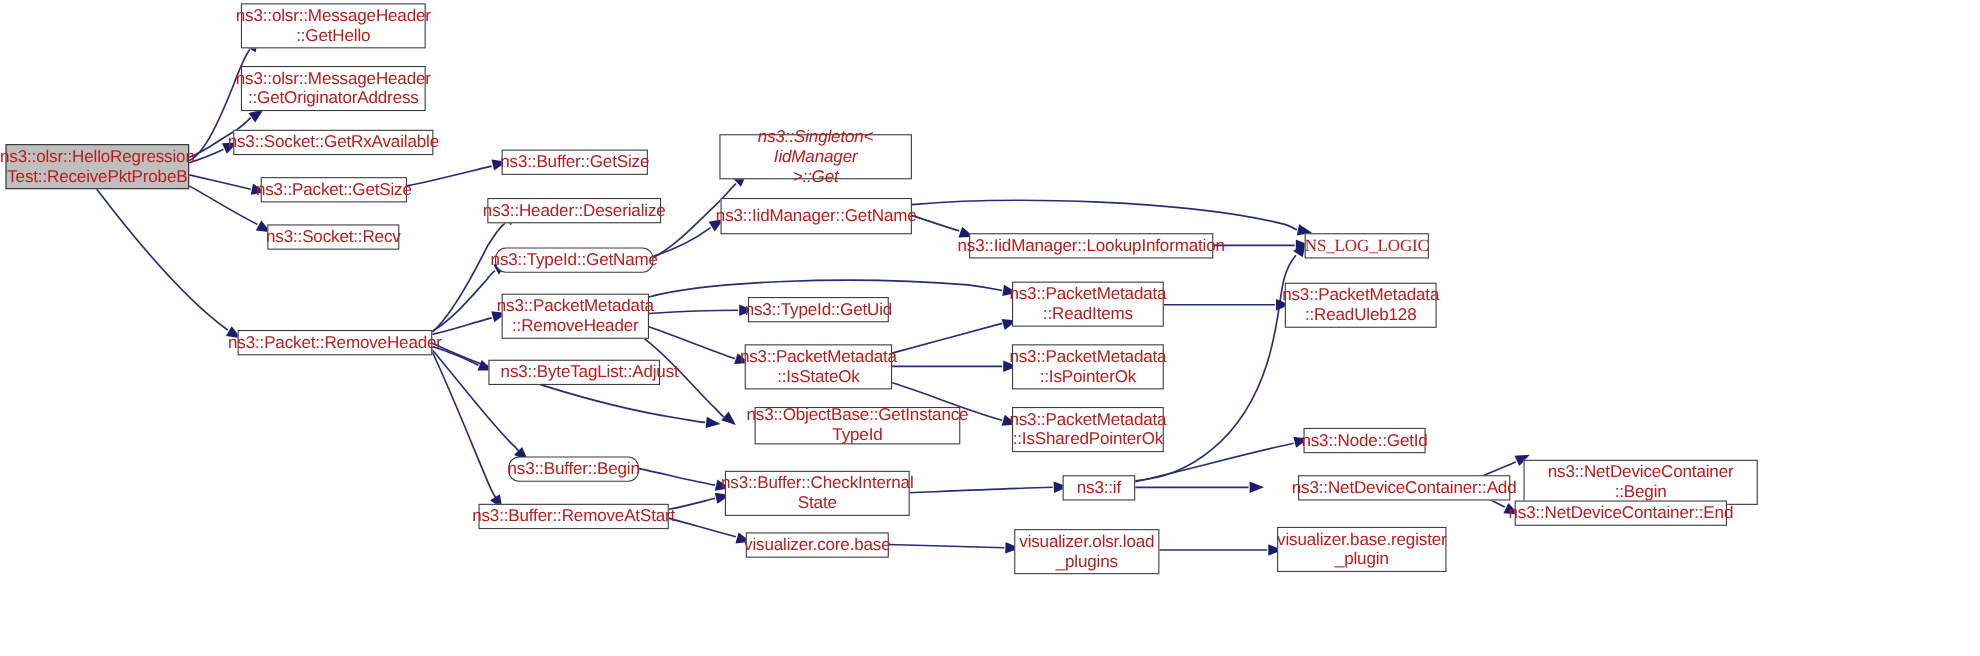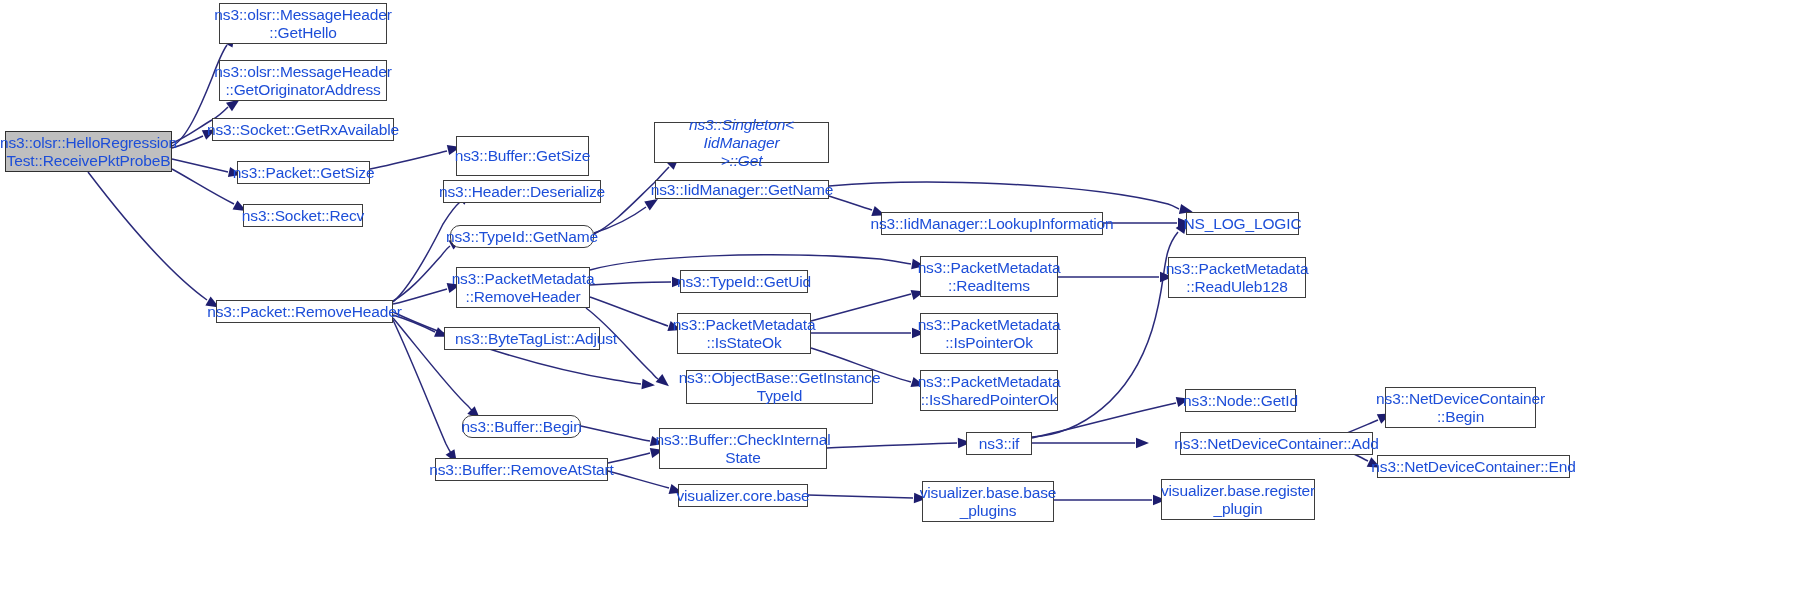--- a/index.html
+++ b/index.html
@@ -23,21 +23,21 @@
     top: 0;
     width: 1800px;
     height: 596px;
     display: block;
   }
   .node-box {
     position: absolute;
     box-sizing: border-box;
     border: 1.6px solid #3d3d3d;
     background: #ffffff;
-    color: #1d4ed8;
+    color: #b91c1c;
     font-size: 15.5px;
     line-height: 18px;
     letter-spacing: -0.15px;
     display: flex;
     align-items: center;
     justify-content: center;
     text-align: center;
     white-space: pre-line;
     padding: 0 4px;
   }
@@ -145,53 +145,53 @@
       <div class="node-box root" style="left: 5px; top: 131px; width: 167px; height: 41px;">ns3::olsr::HelloRegression
 Test::ReceivePktProbeB</div>
       <div class="node-box" style="left: 219px; top: 3px; width: 168px; height: 41px;">ns3::olsr::MessageHeader
 ::GetHello</div>
       <div class="node-box" style="left: 219px; top: 60px; width: 168px; height: 41px;">ns3::olsr::MessageHeader
 ::GetOriginatorAddress</div>
       <div class="node-box" style="left: 212px; top: 118px; width: 182px; height: 23px;">ns3::Socket::GetRxAvailable</div>
       <div class="node-box" style="left: 237px; top: 161px; width: 133px; height: 23px;">ns3::Packet::GetSize</div>
       <div class="node-box" style="left: 243px; top: 204px; width: 120px; height: 23px;">ns3::Socket::Recv</div>
       <div class="node-box" style="left: 216px; top: 300px; width: 177px; height: 23px;">ns3::Packet::RemoveHeader</div>
-      <div class="node-box" style="left: 456px; top: 136px; width: 133px; height: 40px;">ns3::Buffer::GetSize</div>
+      <div class="node-box" style="left: 456px; top: 136px; width: 133px; height: 23px;">ns3::Buffer::GetSize</div>
       <div class="node-box" style="left: 443px; top: 180px; width: 158px; height: 23px;">ns3::Header::Deserialize</div>
       <div class="node-box" style="left: 450px; top: 225px; width: 144px; height: 23px; border-radius: 10px;">ns3::TypeId::GetName</div>
       <div class="node-box" style="left: 456px; top: 267px; width: 134px; height: 41px;">ns3::PacketMetadata
 ::RemoveHeader</div>
       <div class="node-box" style="left: 444px; top: 327px; width: 156px; height: 23px; padding-left: 32px;">ns3::ByteTagList::Adjust</div>
       <div class="node-box" style="left: 654px; top: 122px; width: 175px; height: 41px; font-style: italic;">ns3::Singleton&lt; IidManager
 &gt;::Get</div>
-      <div class="node-box" style="left: 655px; top: 180px; width: 174px; height: 19px; text-align: right;">ns3::IidManager::GetName</div>
+      <div class="node-box" style="left: 655px; top: 180px; width: 174px; height: 33px; text-align: right;">ns3::IidManager::GetName</div>
       <div class="node-box" style="left: 680px; top: 270px; width: 128px; height: 23px;">ns3::TypeId::GetUid</div>
       <div class="node-box" style="left: 677px; top: 313px; width: 134px; height: 41px;">ns3::PacketMetadata
 ::IsStateOk</div>
       <div class="node-box" style="left: 686px; top: 370px; width: 187px; height: 34px;">ns3::ObjectBase::GetInstance
 TypeId</div>
       <div class="node-box" style="left: 462px; top: 415px; width: 119px; height: 23px; border-radius: 10px;">ns3::Buffer::Begin</div>
       <div class="node-box" style="left: 435px; top: 458px; width: 173px; height: 23px;">ns3::Buffer::RemoveAtStart</div>
       <div class="node-box" style="left: 659px; top: 428px; width: 168px; height: 41px;">ns3::Buffer::CheckInternal
 State</div>
       <div class="node-box" style="left: 678px; top: 484px; width: 130px; height: 23px;">visualizer.core.base</div>
       <div class="node-box" style="left: 881px; top: 212px; width: 222px; height: 23px;">ns3::IidManager::LookupInformation</div>
       <div class="node-box" style="left: 920px; top: 256px; width: 138px; height: 41px;">ns3::PacketMetadata
 ::ReadItems</div>
       <div class="node-box" style="left: 920px; top: 313px; width: 138px; height: 41px;">ns3::PacketMetadata
 ::IsPointerOk</div>
       <div class="node-box" style="left: 920px; top: 370px; width: 138px; height: 41px;">ns3::PacketMetadata
 ::IsSharedPointerOk</div>
       <div class="node-box" style="left: 966px; top: 432px; width: 66px; height: 23px;">ns3::if</div>
-      <div class="node-box" style="left: 922px; top: 481px; width: 132px; height: 41px;">visualizer.base.base
+      <div class="node-box" style="left: 922px; top: 481px; width: 132px; height: 41px;">visualizer.olsr.load
 _plugins</div>
-      <div class="node-box" style="left: 1186px; top: 212px; width: 113px; height: 23px;">NS_LOG_LOGIC</div>
+      <div class="node-box" style="left: 1186px; top: 212px; width: 113px; height: 23px; font-family: Liberation Serif, serif;">NS_LOG_LOGIC</div>
       <div class="node-box" style="left: 1168px; top: 257px; width: 138px; height: 41px;">ns3::PacketMetadata
 ::ReadUleb128</div>
       <div class="node-box" style="left: 1185px; top: 389px; width: 111px; height: 23px;">ns3::Node::GetId</div>
       <div class="node-box" style="left: 1144px; top: 432px; width: 193px; height: 23px; margin-left: 36px;">ns3::NetDeviceContainer::Add</div>
       <div class="node-box" style="left: 1161px; top: 479px; width: 154px; height: 41px;">visualizer.base.register
 _plugin</div>
-      <div class="node-box" style="left: 1385px; top: 387px; width: 151px; height: 41px;">ns3::NetDeviceContainer
+      <div class="node-box" style="left: 1385px; top: 418px; width: 213px; height: 41px;">ns3::NetDeviceContainer
 ::Begin</div>
       <div class="node-box" style="left: 1377px; top: 455px; width: 193px; height: 23px;">ns3::NetDeviceContainer::End</div>
     </div>
 </div>
 
 </body></html>

